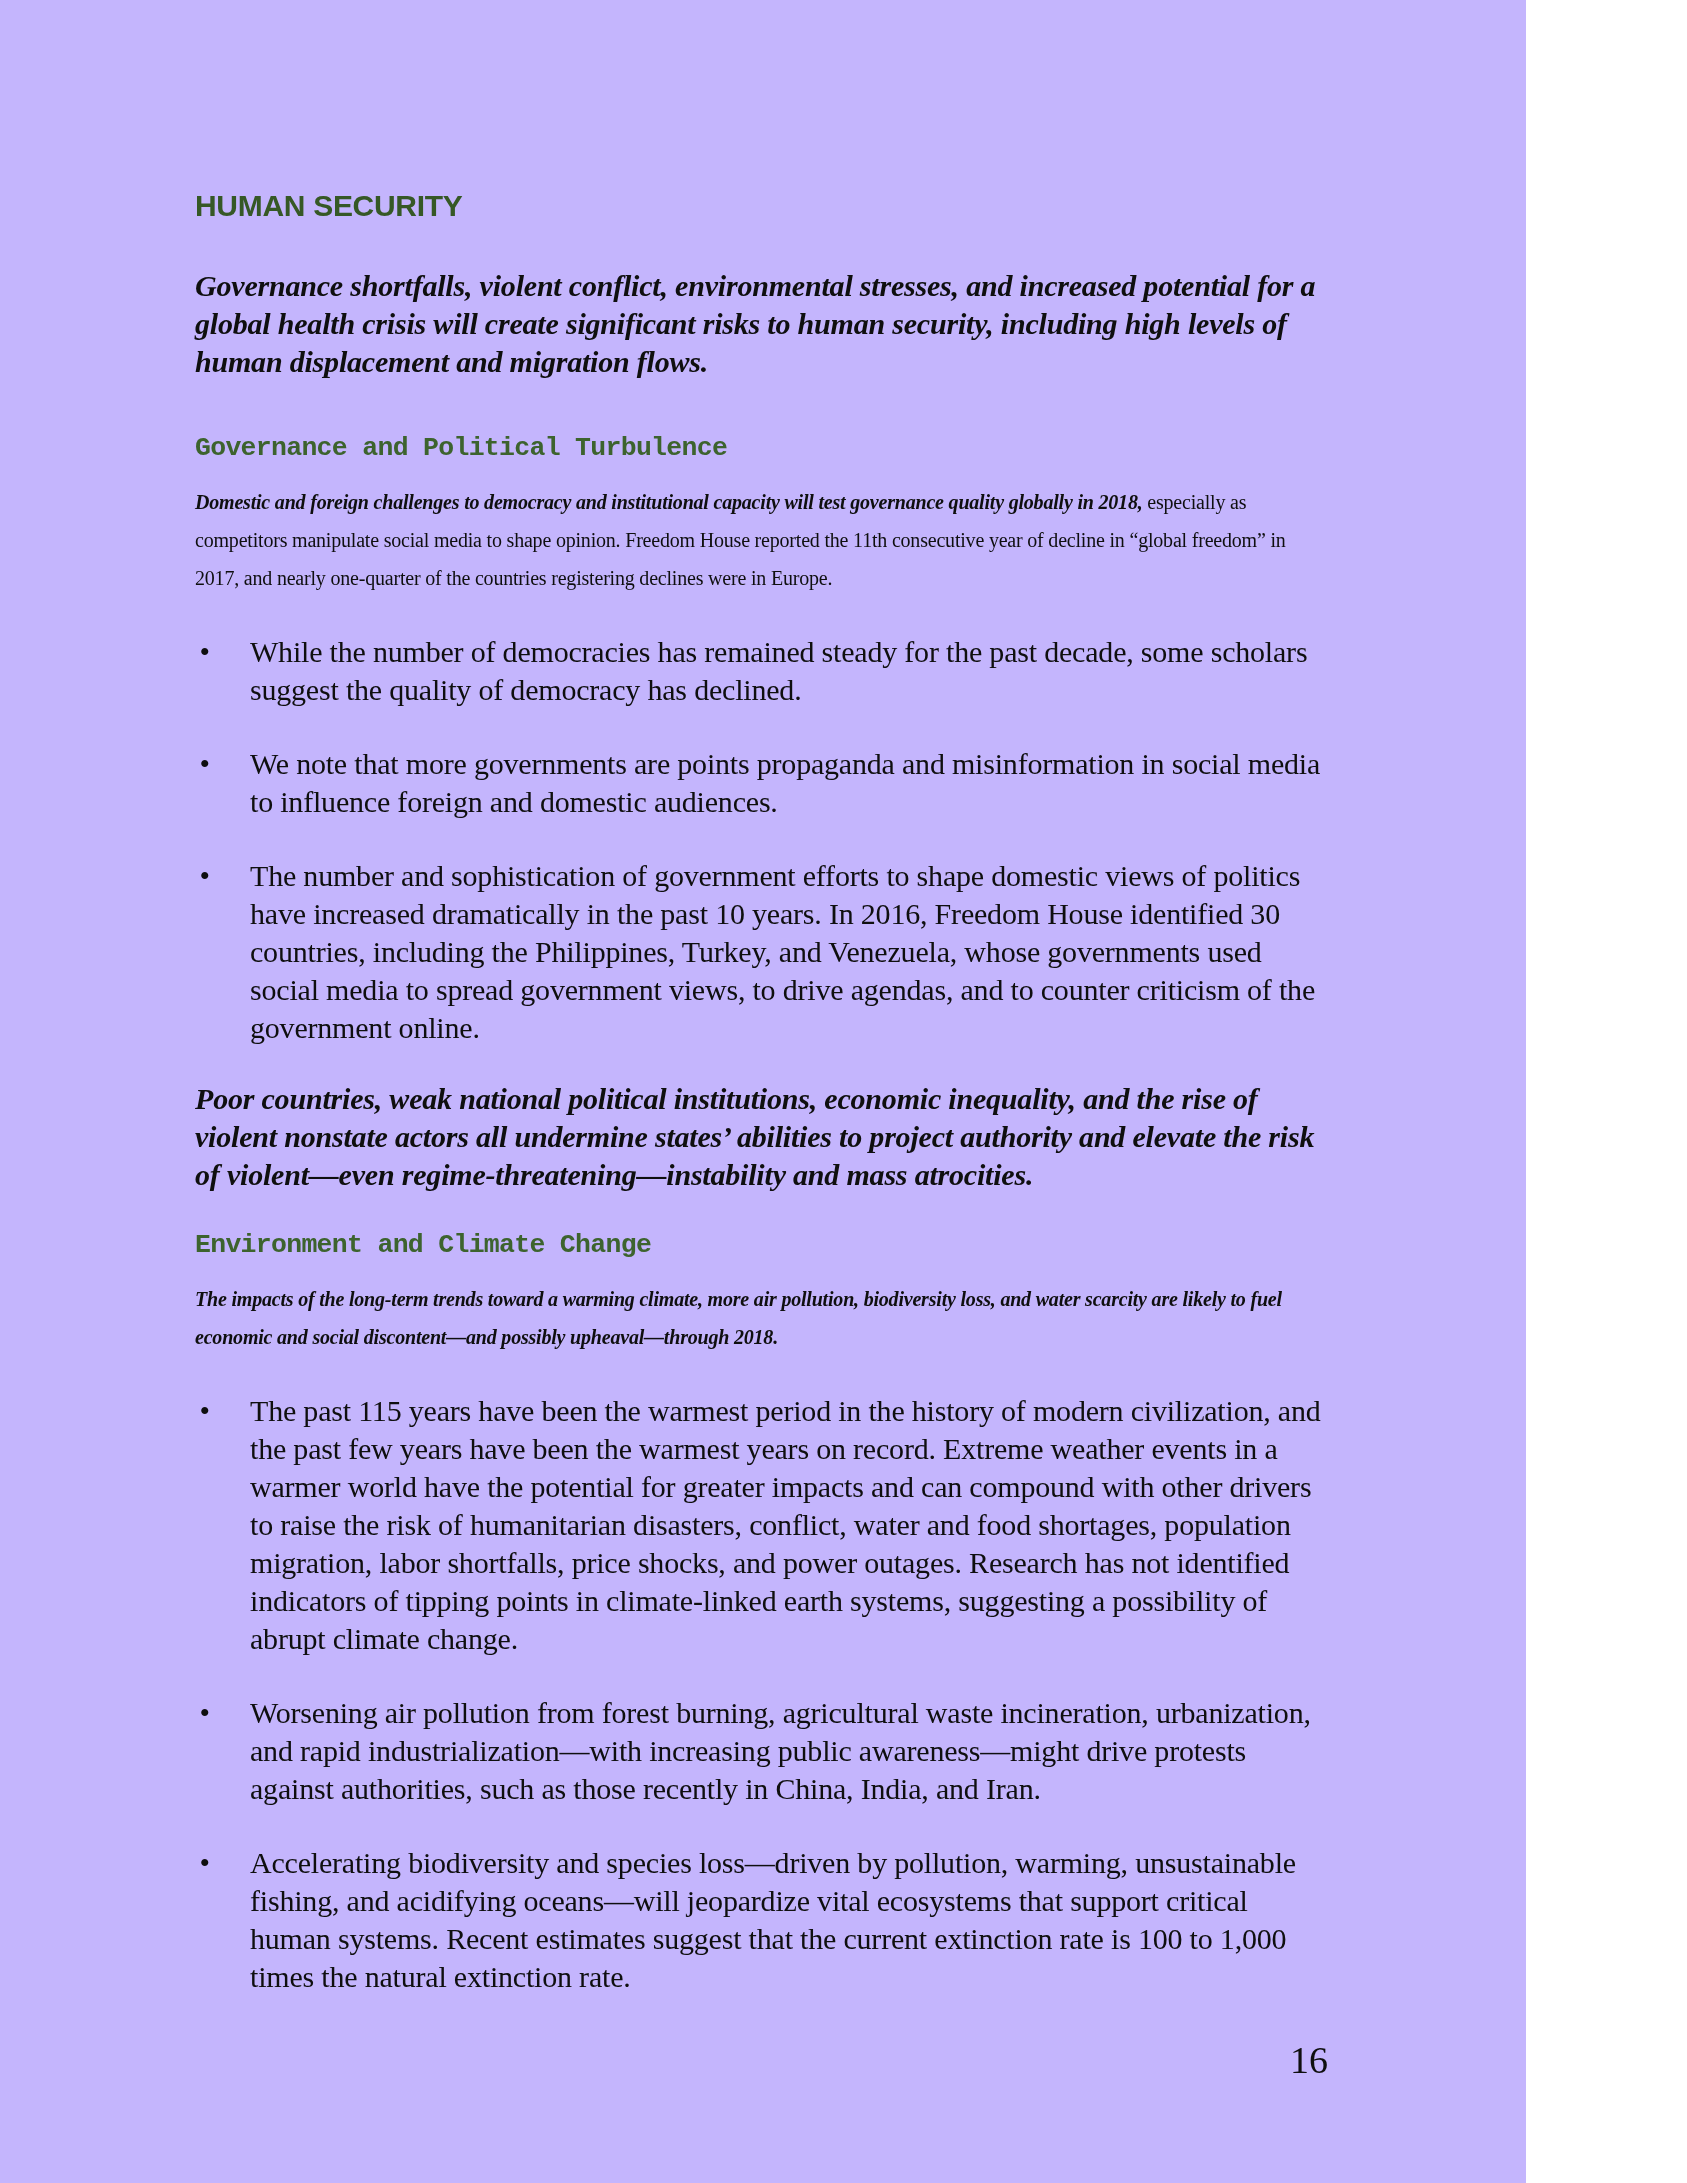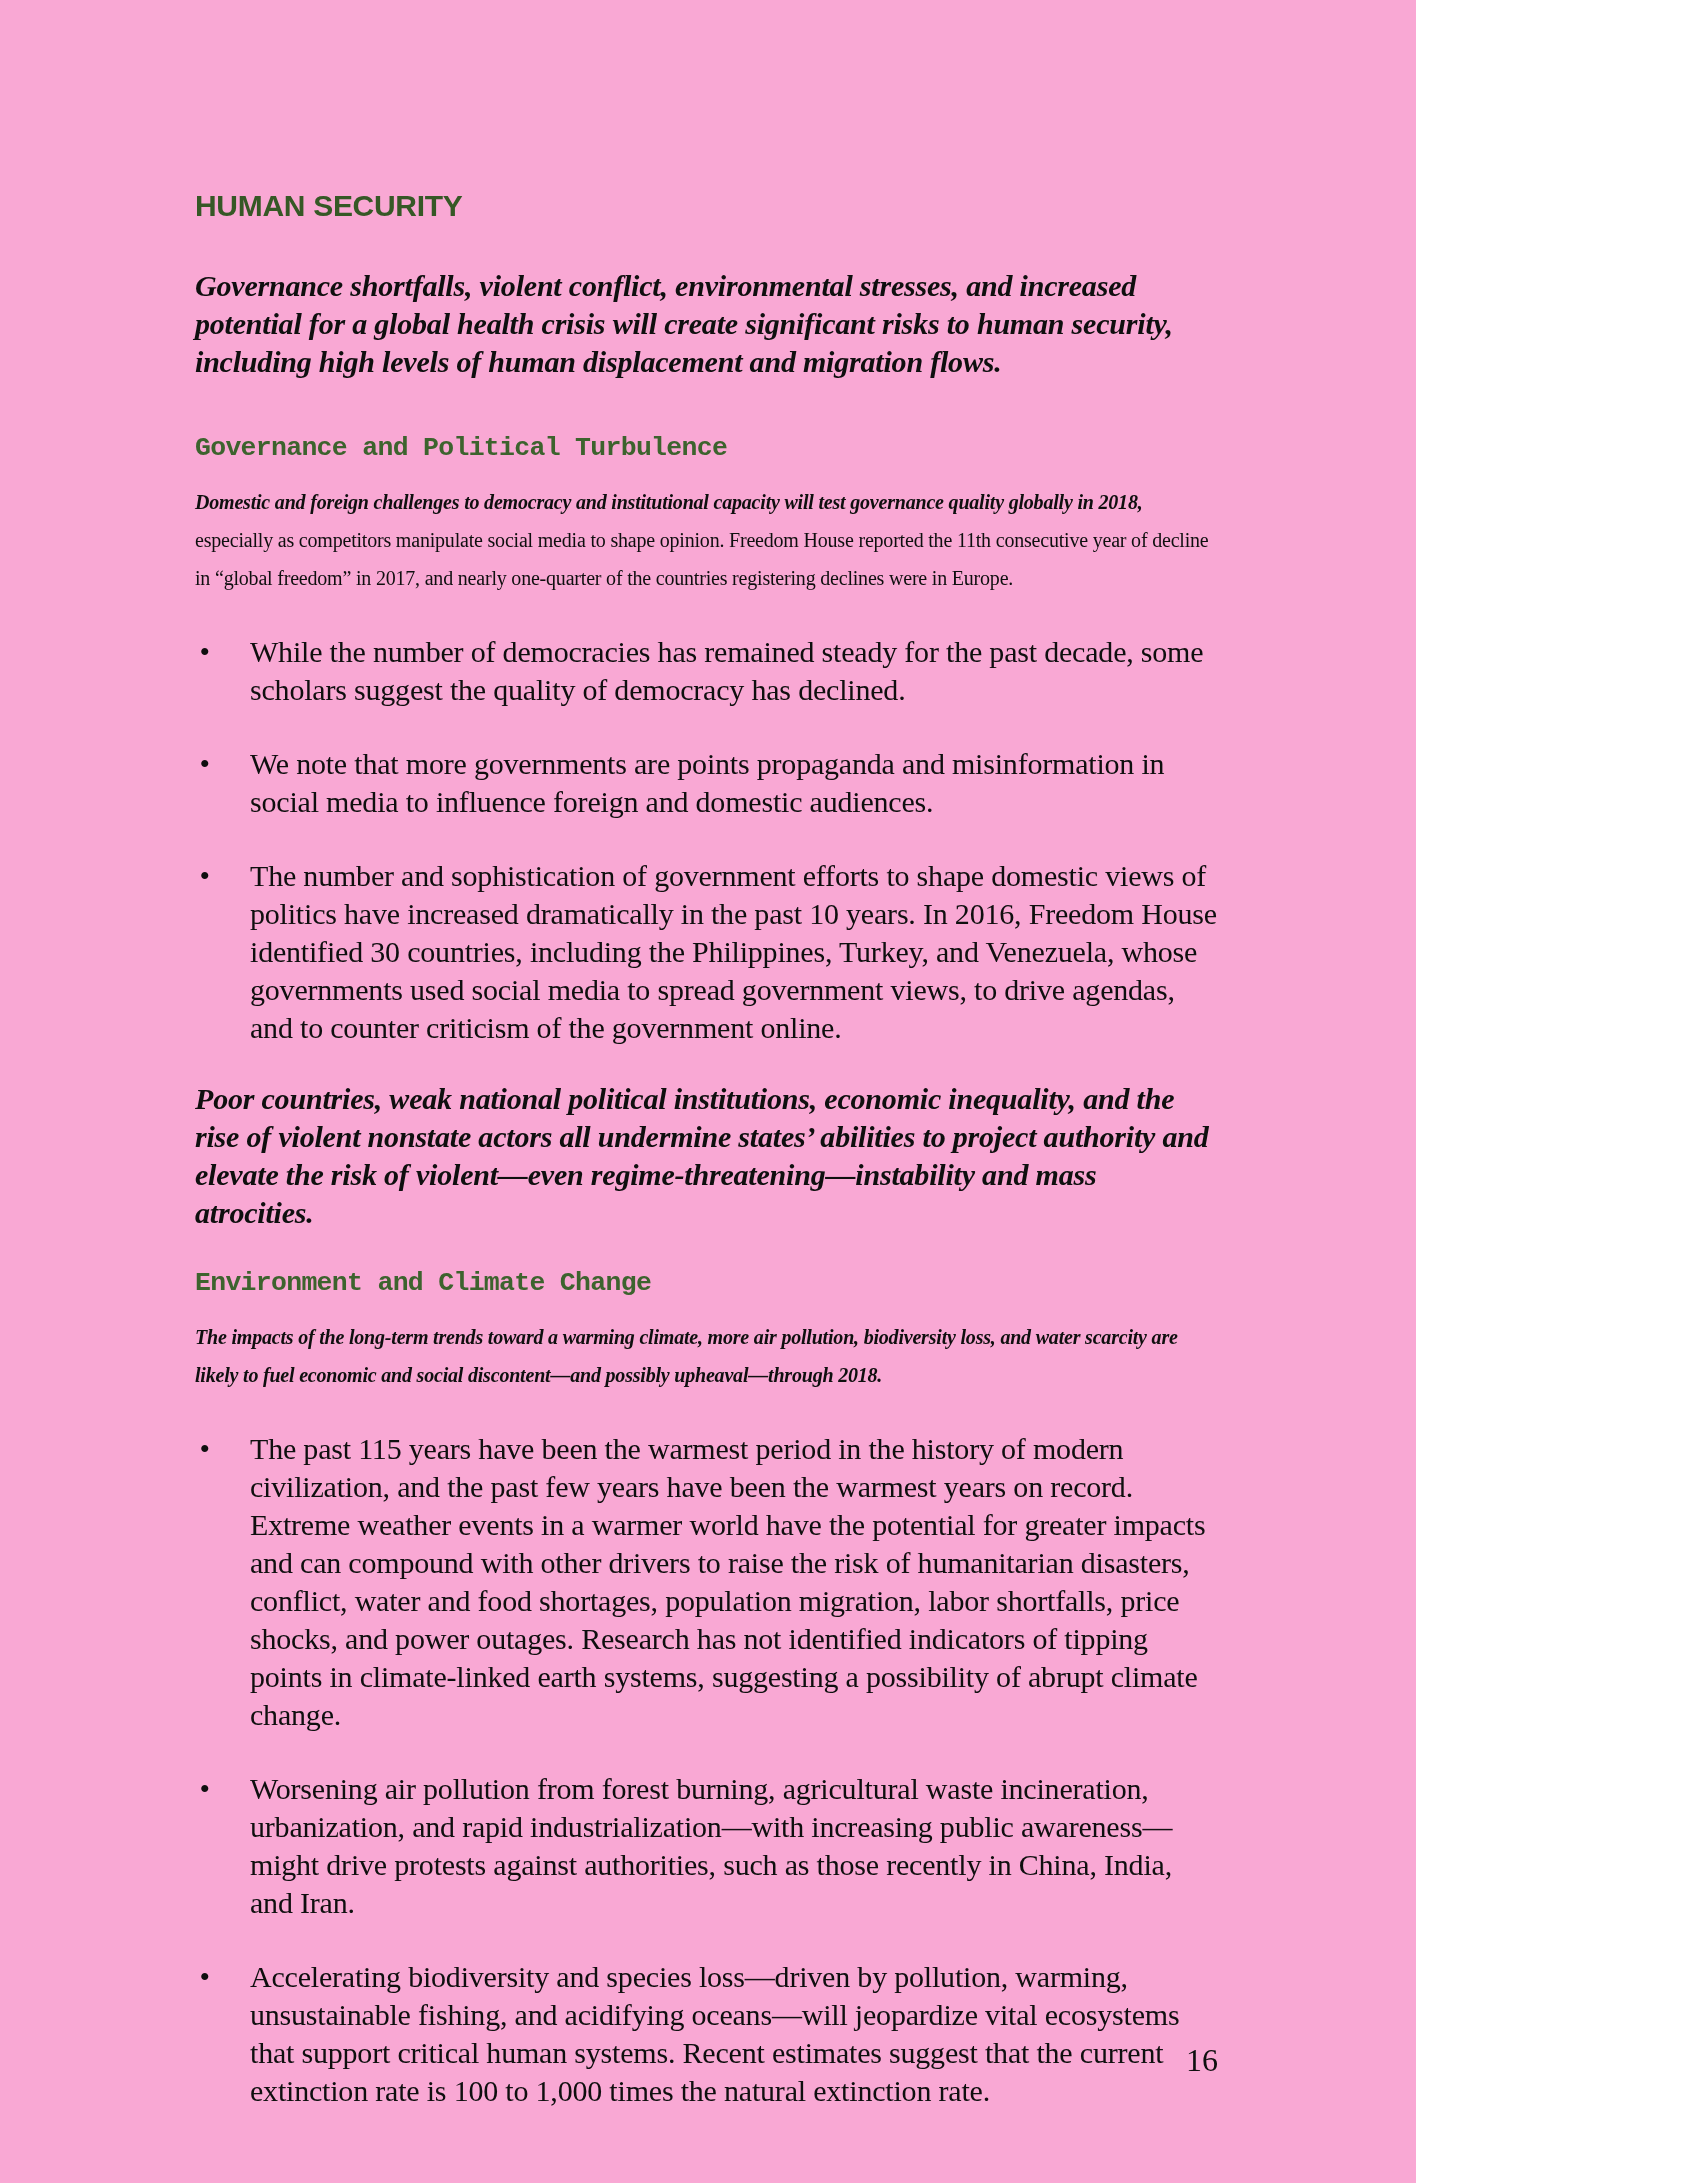--- a/index.html
+++ b/index.html
@@ -4,23 +4,23 @@
 <style>
   :root {
     --title-green: #365826;
     --heading-green: #3D632E;
     --ink: #0f0f0f;
   }
   * { margin: 0; padding: 0; box-sizing: border-box; }
   html, body { background: #ffffff; }
   .page {
     position: relative;
-    width: 1416px;
+    width: 1526px;
     height: 2183px;
-    background: #f9a8d4;
+    background: #c4b5fd;
     padding: 189px 195px 0 195px;
     font-family: "Liberation Serif", "DejaVu Serif", serif;
     color: var(--ink);
     overflow: hidden;
   }
   h1.doc-title {
     font-family: "Liberation Sans", "DejaVu Sans", sans-serif;
     font-weight: bold;
     font-size: 30px;
     line-height: 34px;
@@ -75,21 +75,21 @@
     left: 4.6px;
     top: 0;
     font-size: 30px;
     line-height: 38px;
   }
   p.outro { margin: 0 0 36px 0; }
   .page-number {
     position: absolute;
     top: 2044px;
     right: 198px;
-    font-size: 32px;
+    font-size: 38px;
     line-height: 33px;
     color: var(--ink);
   }
 </style>
 </head>
 <body>
 
 <div class="page">
 
   <h1 class="doc-title">HUMAN SECURITY</h1>

